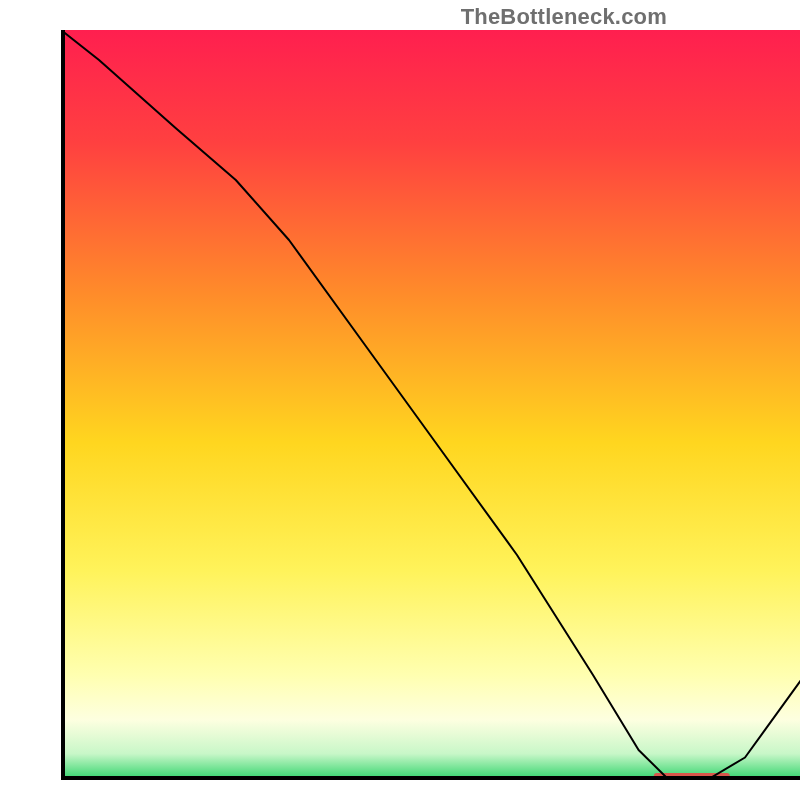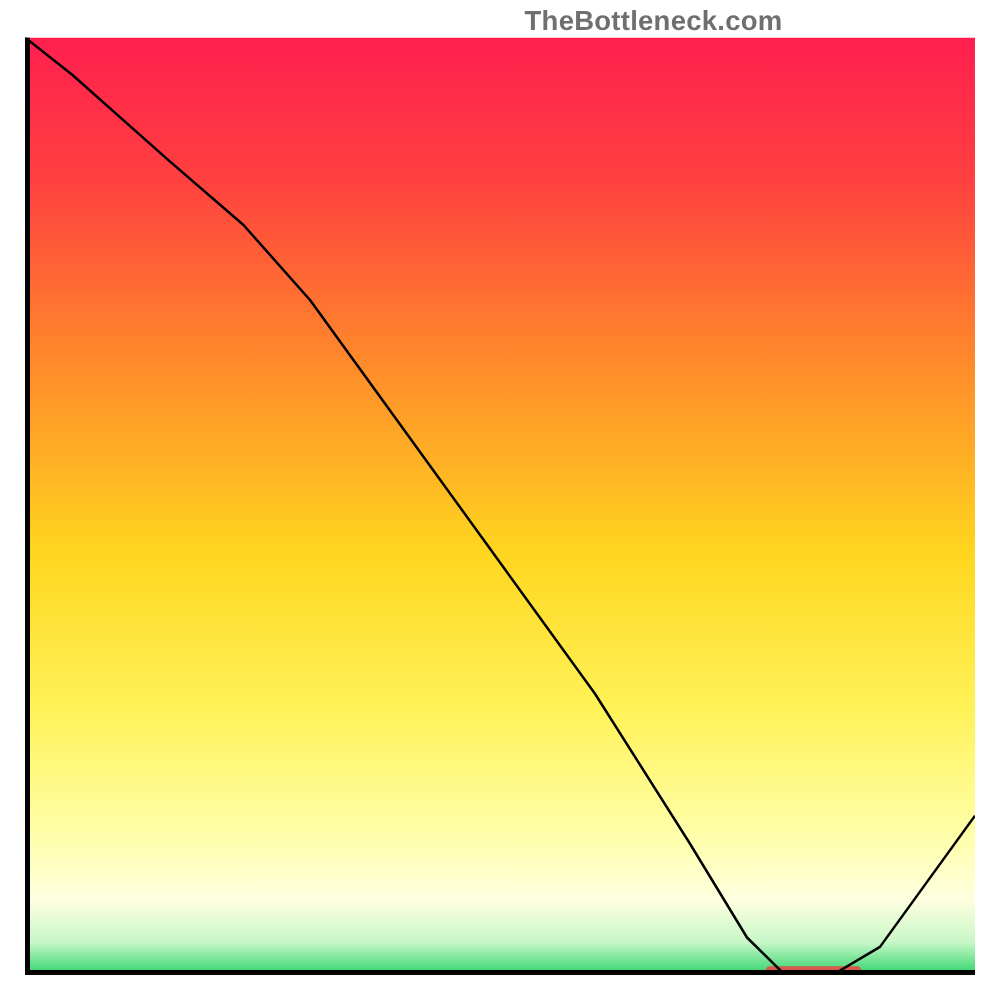--- a/index.html
+++ b/index.html
@@ -7,20 +7,21 @@
     padding: 0;
     width: 800px;
     height: 800px;
     background: #ffffff;
     font-family: Arial, Helvetica, sans-serif;
   }
   .chart-wrap {
     position: relative;
     width: 636px;
     height: 800px;
+    margin-left: 41px;
   }
   .attribution {
     position: absolute;
     top: 4px;
     right: 10px;
     font-size: 22px;
     font-weight: bold;
     color: #6f6f6f;
     letter-spacing: 0.2px;
     z-index: 5;

